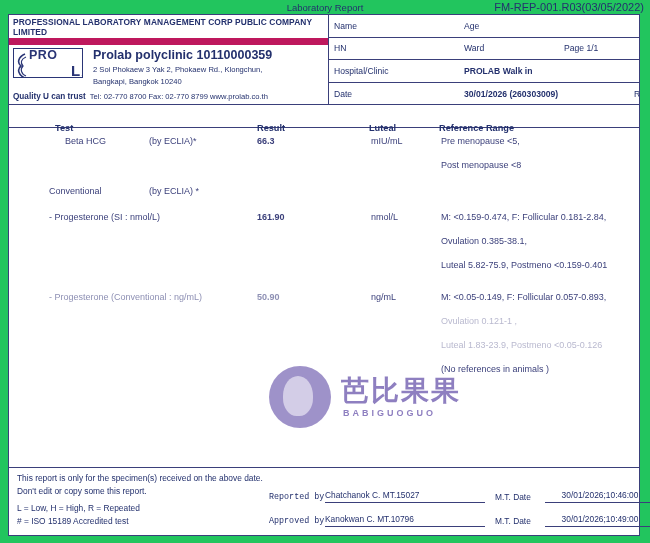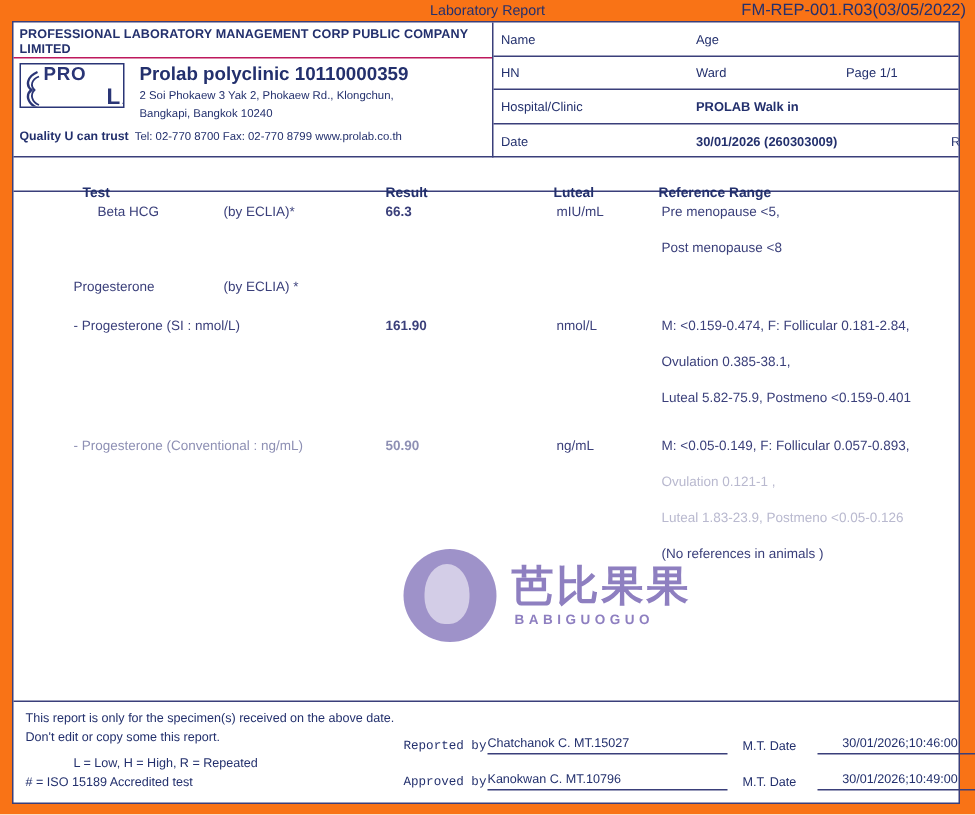--- a/index.html
+++ b/index.html
@@ -12,21 +12,21 @@
     height: 543px;
     font-family: "Liberation Sans", sans-serif;
     color: #2a2f6b;
     overflow: hidden;
     position: relative;
   }
   #page {
     position: relative;
     width: 650px;
     height: 543px;
-    background: #f97316;
+    background: #22c55e;
   }
   
   .top-strip {
     position: absolute;
     left: 0; top: 0;
     width: 650px;
     height: 14px;
     display: flex;
     align-items: center;
     justify-content: space-between;
@@ -69,21 +69,21 @@
     left: 0; top: 0;
     width: 320px;
     height: 90px;
     border-right: 1px solid #3a3f7a;
     box-sizing: border-box;
   }
   .corp-line {
     font-size: 8.4px;
     font-weight: bold;
     padding: 2px 4px 1px 4px;
-    border-bottom: 1px solid #be185d;
+    border-bottom: 7px solid #be185d;
     letter-spacing: .1px;
     color: #23306d;
   }
   .logo-row {
     display: flex;
     padding: 3px 4px 0 4px;
   }
   .logo-box {
     width: 74px;
     flex: 0 0 74px;
@@ -395,21 +395,21 @@
         <div class="cell" style="left:140px;">(by ECLIA)*</div>
         <div class="cell c2">66.3</div>
         <div class="cell c3">mIU/mL</div>
         <div class="cell c4">Pre menopause &lt;5,</div>
       </div>
       <div class="row" style="top:32px;">
         <div class="cell c4">Post menopause &lt;8</div>
       </div>
 
       <div class="row" style="top:58px;">
-        <div class="cell c1b">Progesterone</div>
+        <div class="cell c1b">Conventional</div>
         <div class="cell" style="left:140px;">(by ECLIA) *</div>
       </div>
 
       <div class="row" style="top:84px;">
         <div class="cell c1b">-  Progesterone (SI : nmol/L)</div>
         <div class="cell c2">161.90</div>
         <div class="cell c3">nmol/L</div>
         <div class="cell c4">M: &lt;0.159-0.474, F: Follicular 0.181-2.84,</div>
       </div>
       <div class="row" style="top:108px;">
@@ -439,21 +439,21 @@
         <div class="wm-circle"></div>
         <div class="wm-cn">芭比果果</div>
         <div class="wm-en">BABIGUOGUO</div>
       </div>
     </div>
 
     <div class="footer">
       <div class="foot-left">
         <div>This report is only for the specimen(s) received on the above date.</div>
         <div>Don't edit or copy some this report.</div>
-        <div style="margin-top:4px;margin-left:32px;">L = Low, H = High, R = Repeated</div>
+        <div style="margin-top:4px;">L = Low, H = High, R = Repeated</div>
         <div># = ISO 15189 Accredited test</div>
       </div>
       <div class="sig-block">
         <div class="sig-row">
           <div class="sig-label">Reported by</div>
           <div class="sig-name">Chatchanok C.  MT.15027</div>
           <div class="sig-mt">M.T. Date</div>
           <div class="sig-date">30/01/2026;10:46:00</div>
         </div>
         <div class="sig-row">

